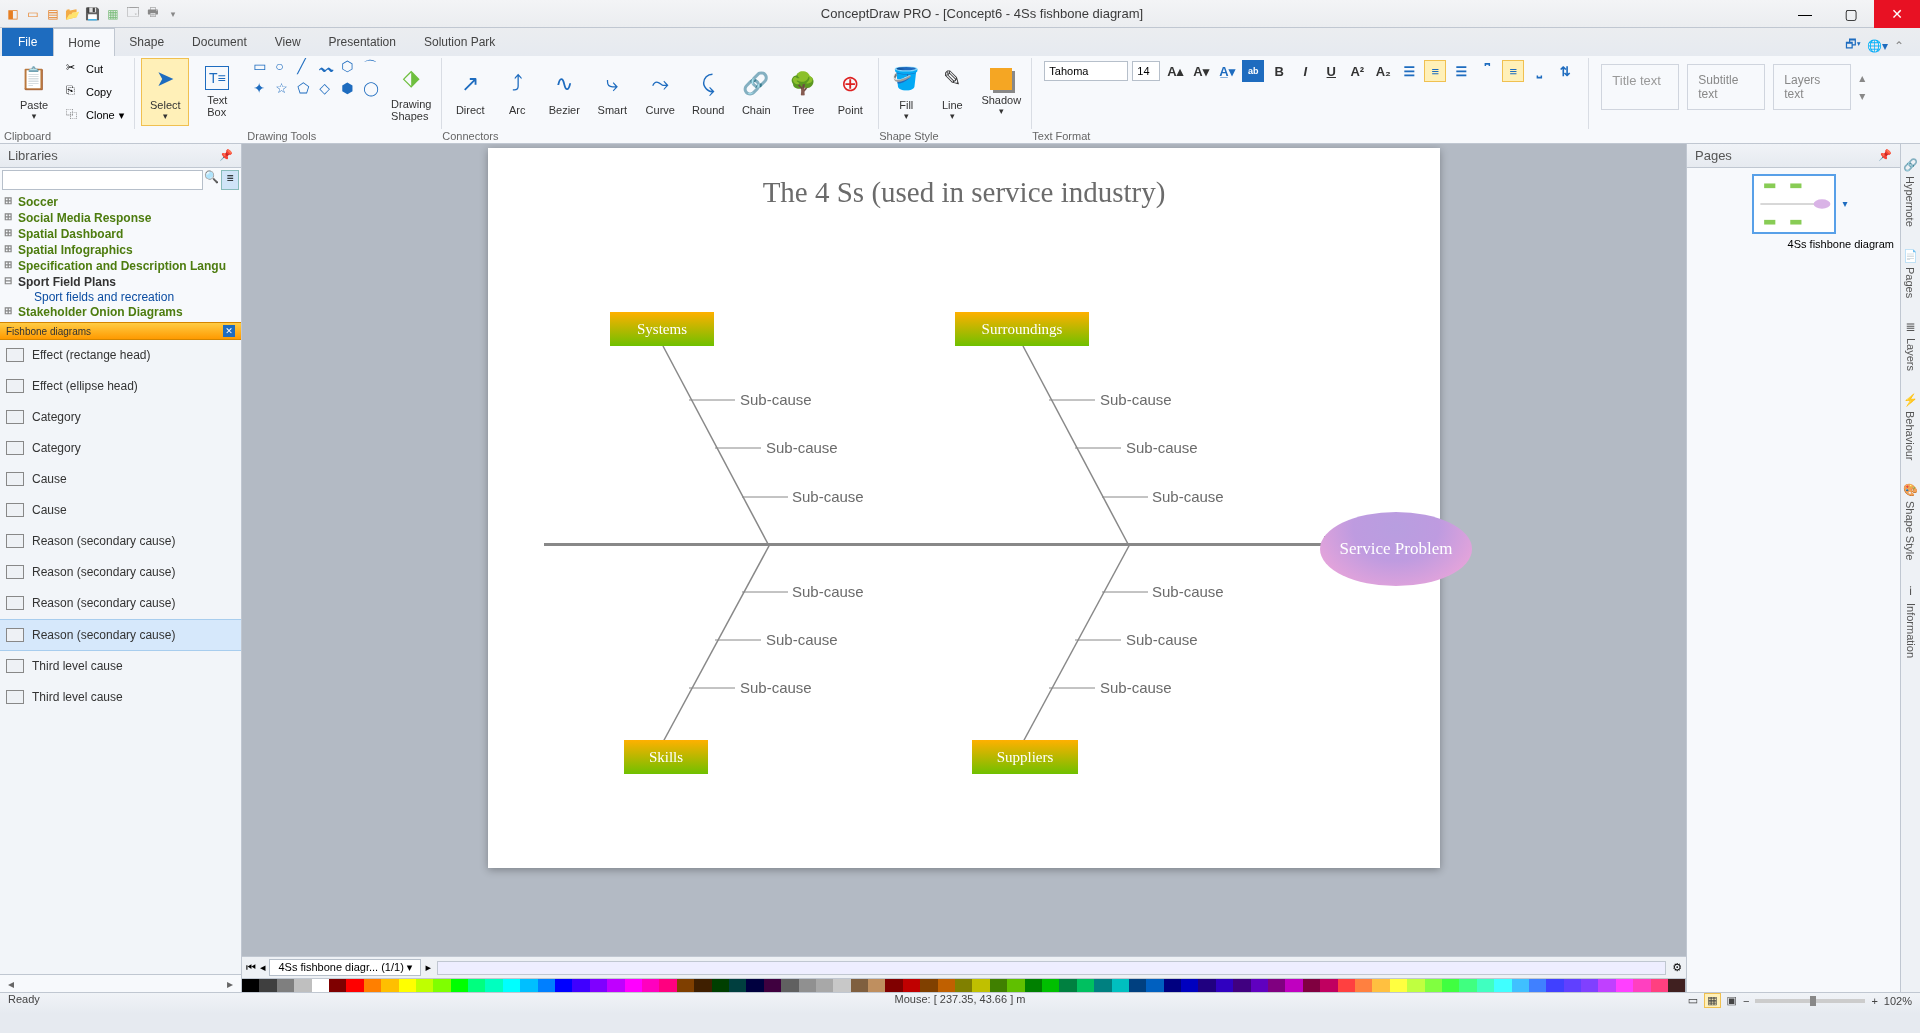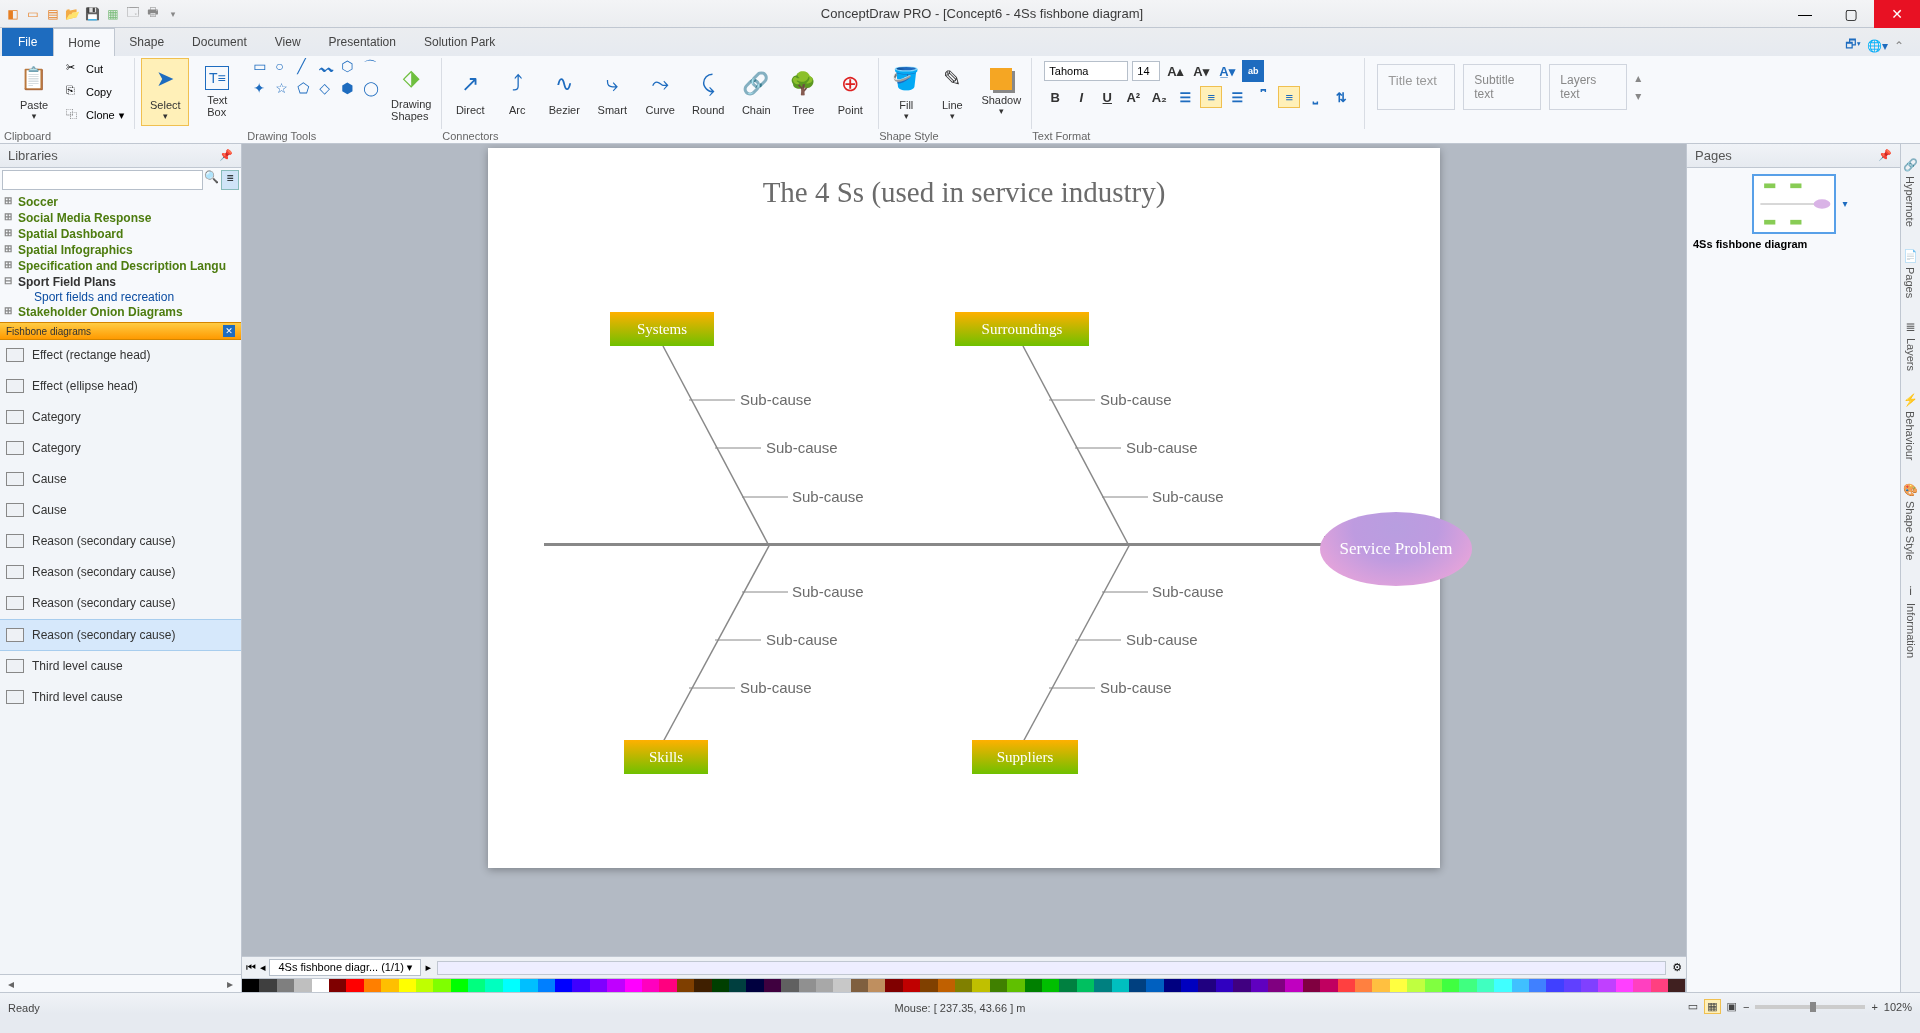--- a/index.html
+++ b/index.html
@@ -26,21 +26,21 @@
 .rgroup { border-right: 1px solid #d9dde4; padding: 0 6px; display: flex; flex-direction: column; align-items: center; position: relative; }
 .rgroup-label { position: absolute; bottom: -13px; left: 0; right: 0; text-align: left; font-size: 11px; color: #666; }
 .rgroup-body { display: flex; gap: 4px; align-items: flex-start; height: 70px; }
 .bigbtn { width: 48px; height: 68px; display: flex; flex-direction: column; align-items: center; justify-content: center; font-size: 11px; color: #333; border: 1px solid transparent; }
 .bigbtn.selected { background: #fff0b8; border: 1px solid #f0c050; }
 .bigbtn .icn { width: 32px; height: 32px; margin-bottom: 4px; display: flex; align-items: center; justify-content: center; font-size: 22px; }
 .smallbtn-col { display: flex; flex-direction: column; gap: 1px; }
 .smallbtn { height: 22px; display: flex; align-items: center; gap: 4px; padding: 0 4px; font-size: 11px; }
 .smallbtn .icn { width: 16px; height: 16px; display: inline-block; }
 
-.textfmt { display: flex; flex-direction: column; gap: 4px; padding: 2px 6px; }
+.textfmt { display: flex; flex-direction: row; gap: 4px; padding: 2px 6px; }
 .textfmt-row { display: flex; gap: 4px; align-items: center; }
 .fontbox { height: 20px; border: 1px solid #b6bfca; background: #fff; padding: 0 4px; font-size: 11px; }
 .tfbtn { width: 22px; height: 22px; display: flex; align-items: center; justify-content: center; font-size: 13px; font-weight: bold; color: #333; }
 .tfbtn.on { background: #fff0b8; border: 1px solid #f0c050; }
 
 .right-texts { display: flex; gap: 8px; padding: 6px; }
 .rt-box { border: 1px solid #d0d5de; padding: 8px 10px; font-size: 12px; color: #888; width: 78px; height: 46px; }
 .rt-title { font-size: 13px; color: #999; }
 
 
@@ -86,29 +86,29 @@
 .sheet-tabs { height: 22px; background: #eef1f5; border-top: 1px solid #c0c7d1; display: flex; align-items: center; font-size: 11px; padding: 0 4px; gap: 4px; }
 .sheet-tab { background: #fff; border: 1px solid #b6bfca; padding: 1px 8px; }
 
 .palette { height: 14px; display: flex; border-top: 1px solid #c0c7d1; }
 .pal-cell { flex: 1; height: 100%; }
 
 
 .pages-panel { width: 214px; background: #f7f9fc; border-left: 1px solid #c0c7d1; display: flex; flex-direction: column; }
 .page-thumb-wrap { padding: 6px; }
 .page-thumb { width: 84px; height: 60px; background: #fff; border: 2px solid #58a0e8; margin: 0 auto; position: relative; }
-.page-thumb-label { text-align: left; font-size: 11px; margin-top: 4px; font-weight: bold; }
+.page-thumb-label { text-align: right; font-size: 11px; margin-top: 4px; }
 
 
 .vtabs { width: 20px; background: #eef1f5; border-left: 1px solid #c0c7d1; display: flex; flex-direction: column; gap: 18px; padding-top: 12px; align-items: center; }
 .vtab-item { writing-mode: vertical-rl; font-size: 11px; color: #555; cursor: pointer; padding: 2px; }
 .vtab-item .vi { writing-mode: horizontal-tb; font-size: 12px; margin-bottom: 4px; }
 
 
-.statusbar { height: 22px; background: linear-gradient(#f0f3f7,#e6eaf0); border-top: 1px solid #c0c7d1; display: flex; align-items: flex-end; font-size: 11px; padding: 0 8px; color: #444; }
+.statusbar { height: 22px; background: linear-gradient(#f0f3f7,#e6eaf0); border-top: 1px solid #c0c7d1; display: flex; align-items: flex-start; font-size: 11px; padding: 0 8px; color: #444; }
 .statusbar .zoom { margin-left: auto; display: flex; gap: 6px; align-items: center; }
 .zoom-slider { width: 110px; height: 4px; background: #ccc; position: relative; }
 .zoom-slider::after { content: ""; position: absolute; left: 50%; top: -3px; width: 6px; height: 10px; background: #888; }
 
 svg.bone-svg { position: absolute; top: 0; left: 0; pointer-events: none; }
 </style>
 </head>
 <body>
 
 <div class="titlebar">

